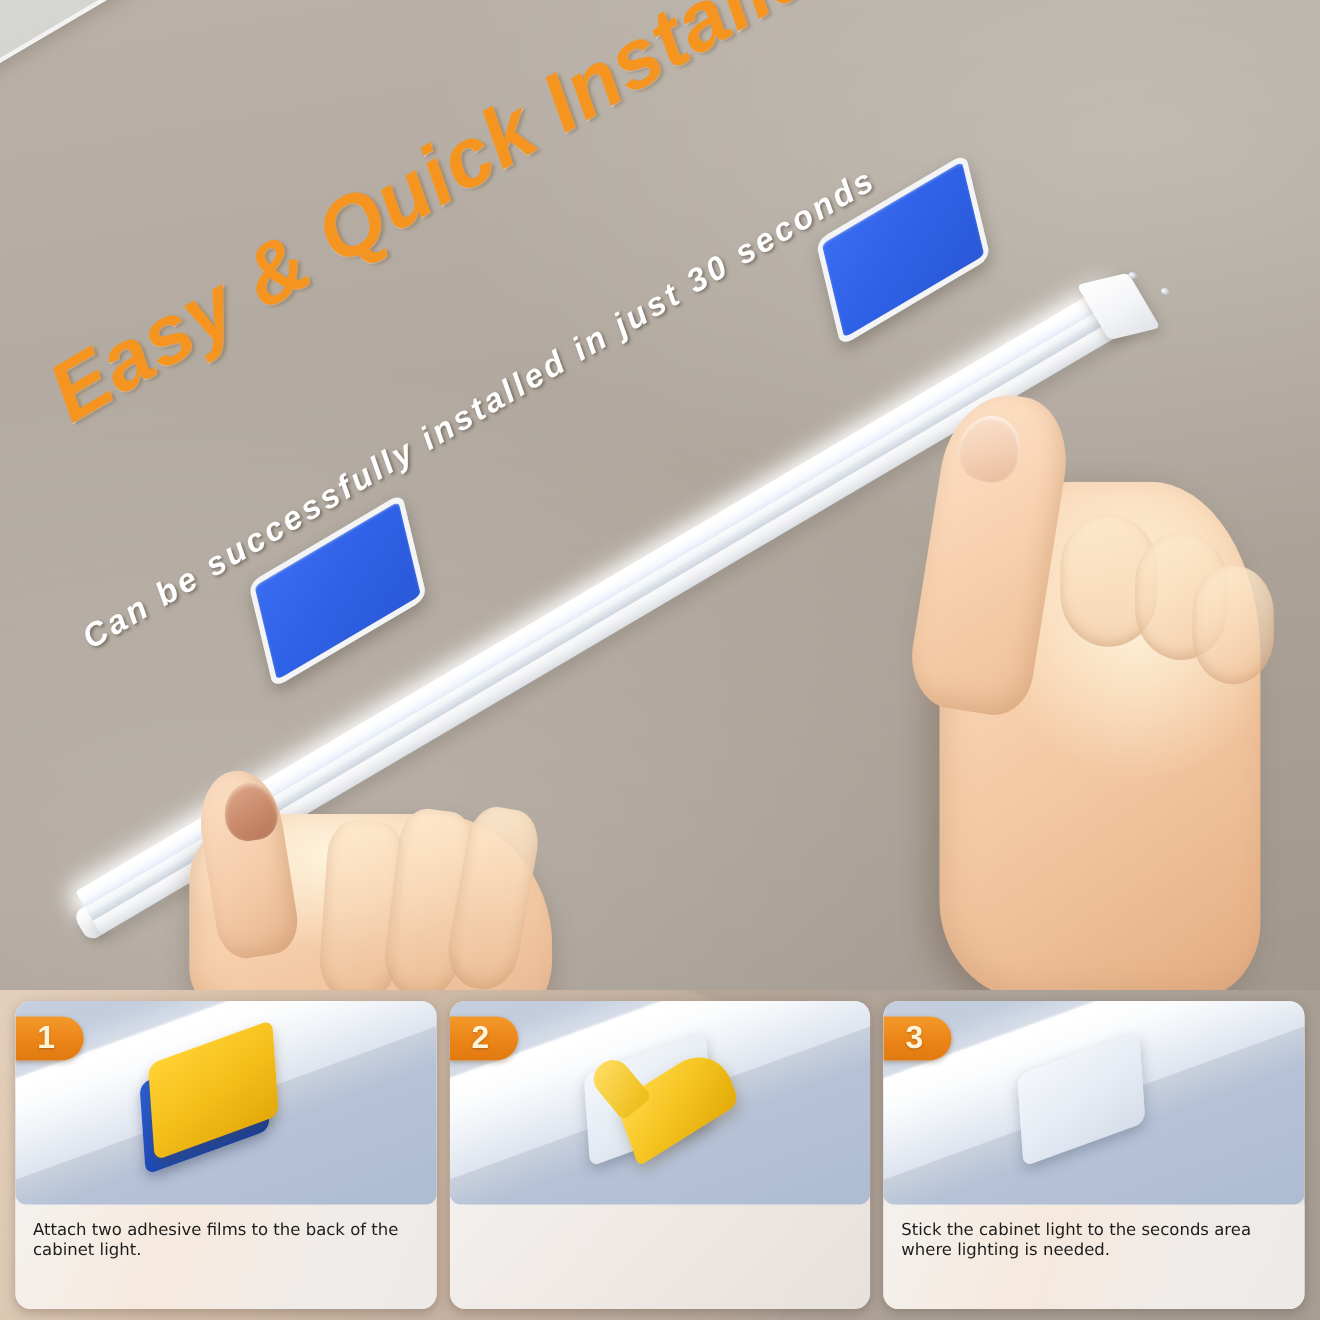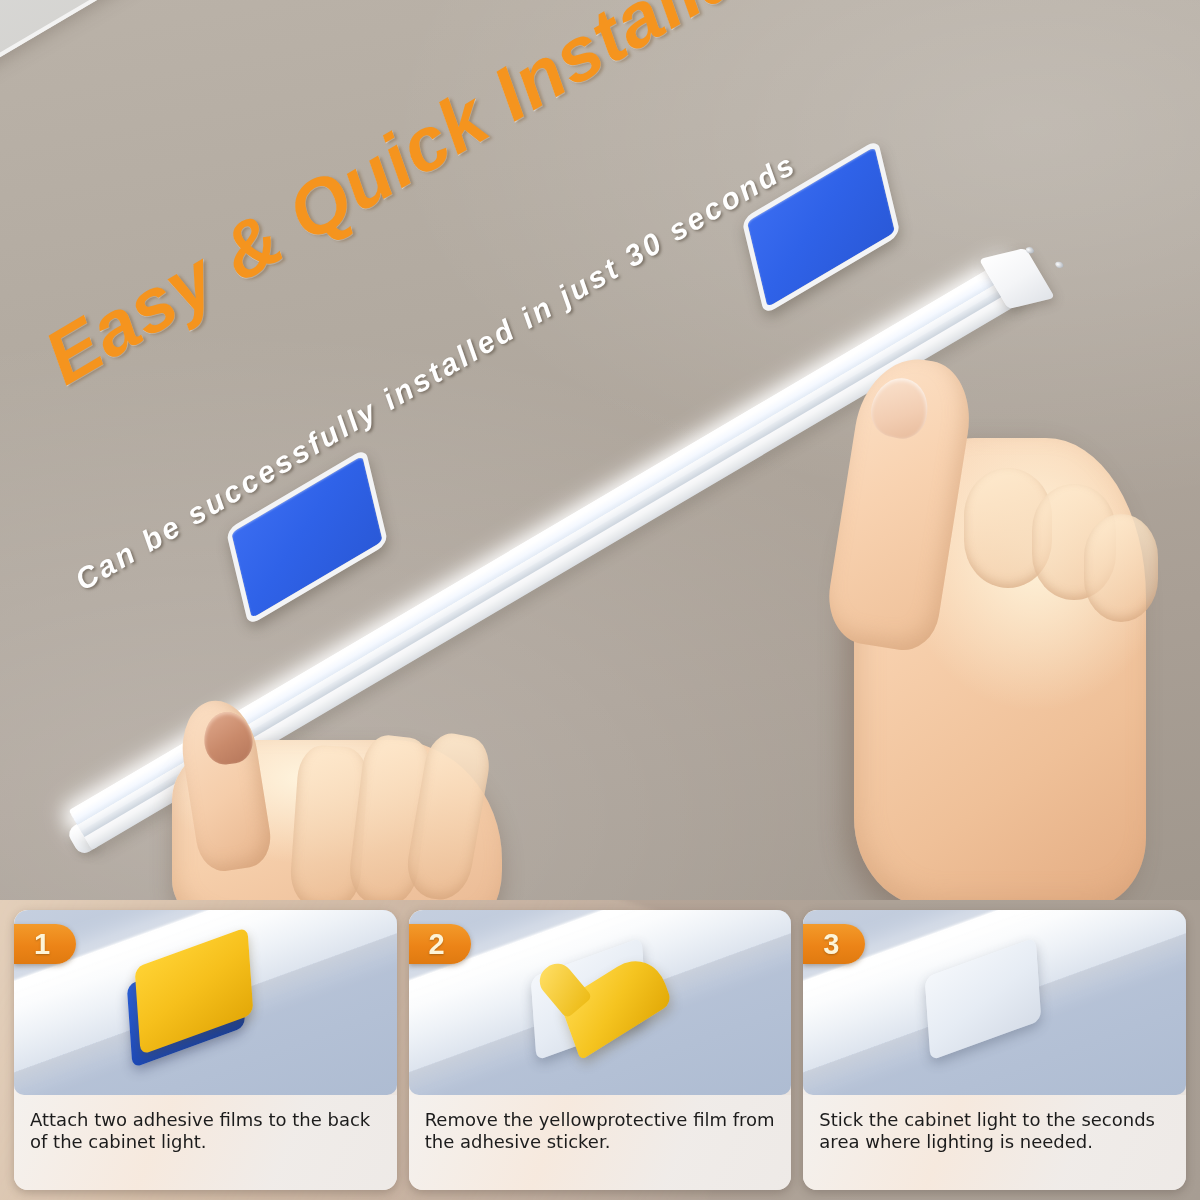--- a/index.html
+++ b/index.html
@@ -271,21 +271,21 @@
     left:36%;top:28%;width:34px;height:52px;
     border-radius:16px 16px 6px 6px;
     transform:rotate(-40deg);
     background:linear-gradient(160deg,#ffdf66,#edbb16);
   }
   .panel-cap{
     flex:1;padding:14px 14px 10px 16px;
     background:linear-gradient(112deg,rgba(244,241,238,.96) 0%,rgba(247,233,221,.9) 38%,rgba(240,236,233,.95) 70%,rgba(238,234,231,.96) 100%);
   }
   .panel-cap p{
-    margin:0;font-size:18px;line-height:1.2;color:#1c1c1c;
+    margin:0;font-size:15px;line-height:1.2;color:#1c1c1c;
     font-family:"DejaVu Sans", sans-serif;
   }
 </style>
 </head>
 <body>
 
 <div id="stage">
 
   <div class="hero">
     <div class="wall"></div>
@@ -356,23 +356,20 @@
         <div class="panel-img">
           <div class="mini-bar"></div>
           <div class="mini-bar-hi"></div>
           <div class="decal d-white"></div>
           <div class="decal d-peel"></div>
           <div class="decal d-peel-tab"></div>
           <div class="badge">
             <span>2</span>
           </div>
         </div>
-        <div class="panel-cap">
-          <p>Remove the yellowprotective film from the adhesive sticker.</p>
-        </div>
       </div>
 
       <div class="panel">
         <div class="panel-img">
           <div class="mini-bar"></div>
           <div class="mini-bar-hi"></div>
           <div class="decal d-white"></div>
           <div class="badge">
             <span>3</span>
           </div>

